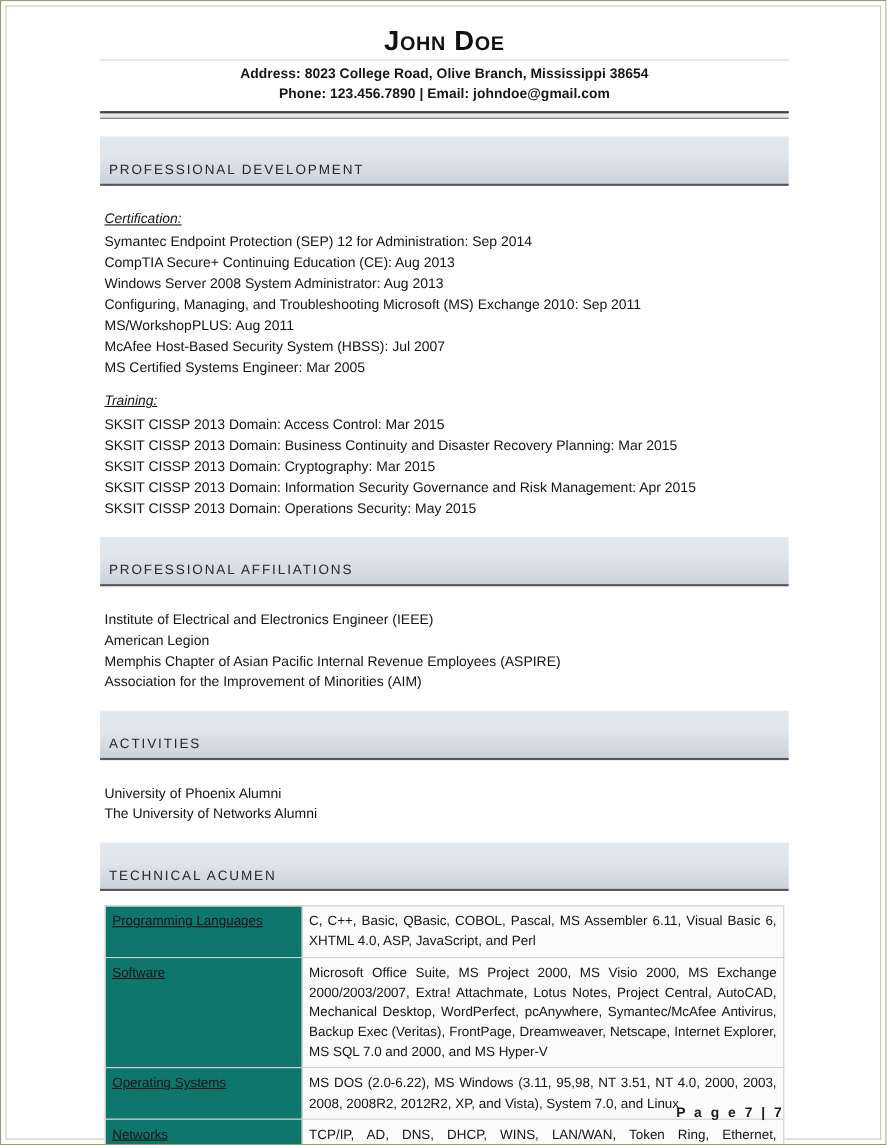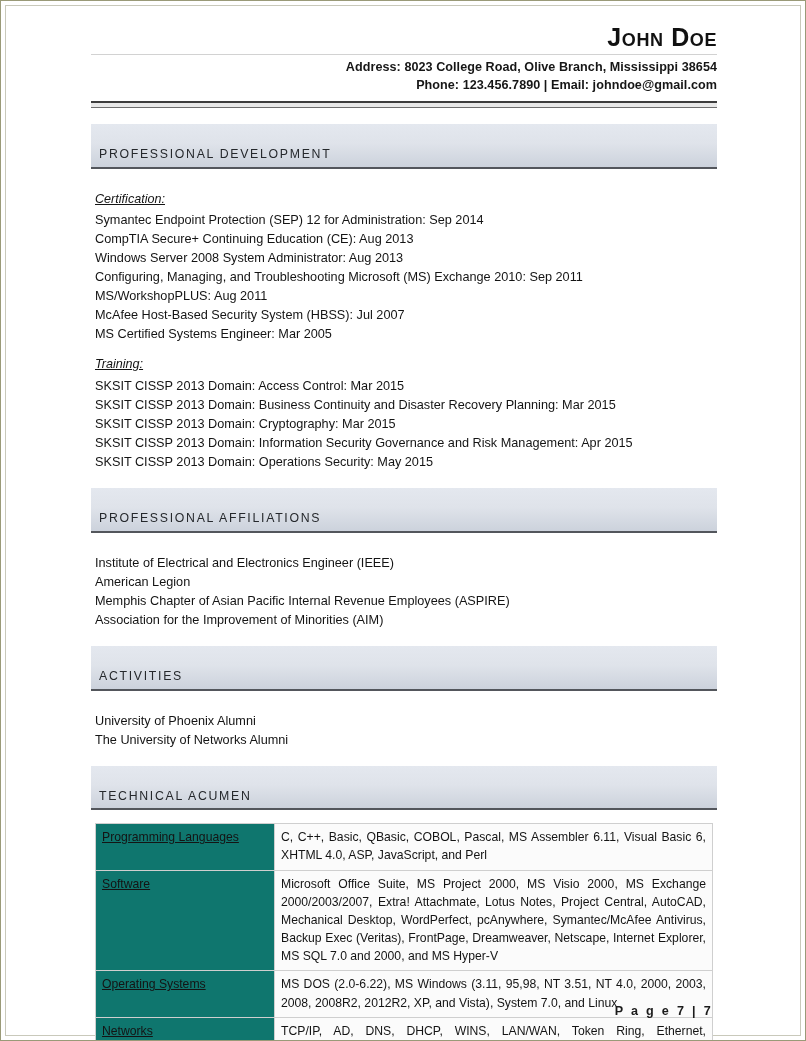--- a/index.html
+++ b/index.html
@@ -37,37 +37,37 @@
 
   .content {
     position: absolute;
     left: 90px;
     top: 18px;
     width: 626px;
   }
 
   
   .name {
-    text-align: right;
+    text-align: center;
     font-size: 25px;
     font-weight: bold;
     letter-spacing: 0.6px;
     color: #111111;
     font-variant: small-caps;
     line-height: 1.12;
     margin: 0 0 1px 0;
     padding-top: 4px;
   }
   .rule-thin {
     height: 1px;
     background: #d2d2d2;
     margin: 3px 0 4px 0;
   }
   .contact {
-    text-align: right;
+    text-align: center;
     font-size: 12.6px;
     font-weight: bold;
     line-height: 1.42;
     color: #161616;
     letter-spacing: 0.05px;
   }
   .contact .lbl { font-weight: bold; }
   .contact .val { font-weight: bold; }
   .rule-double {
     margin-top: 6px;

